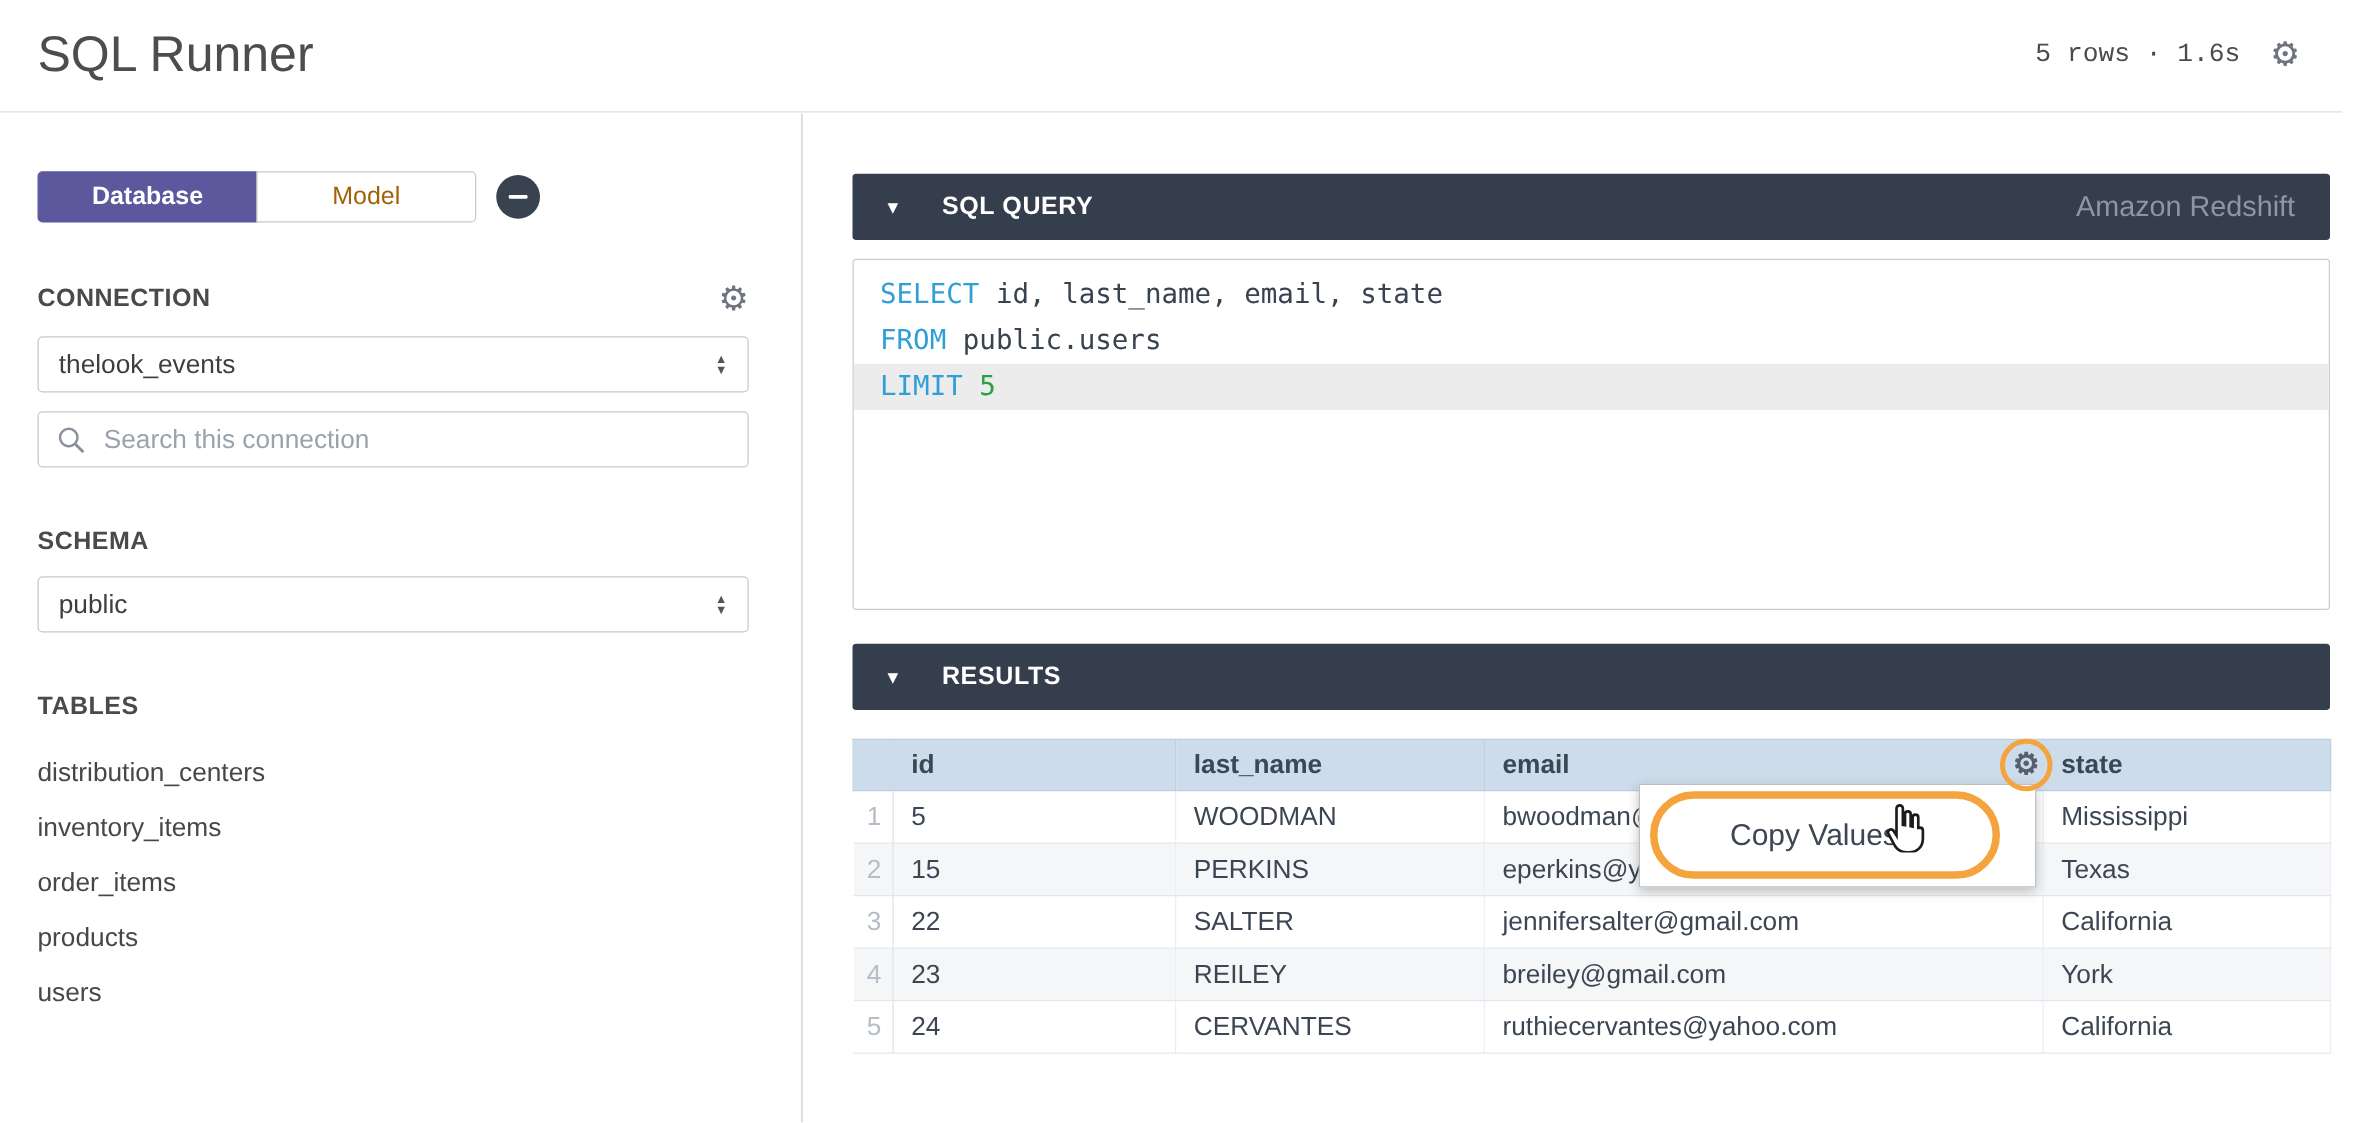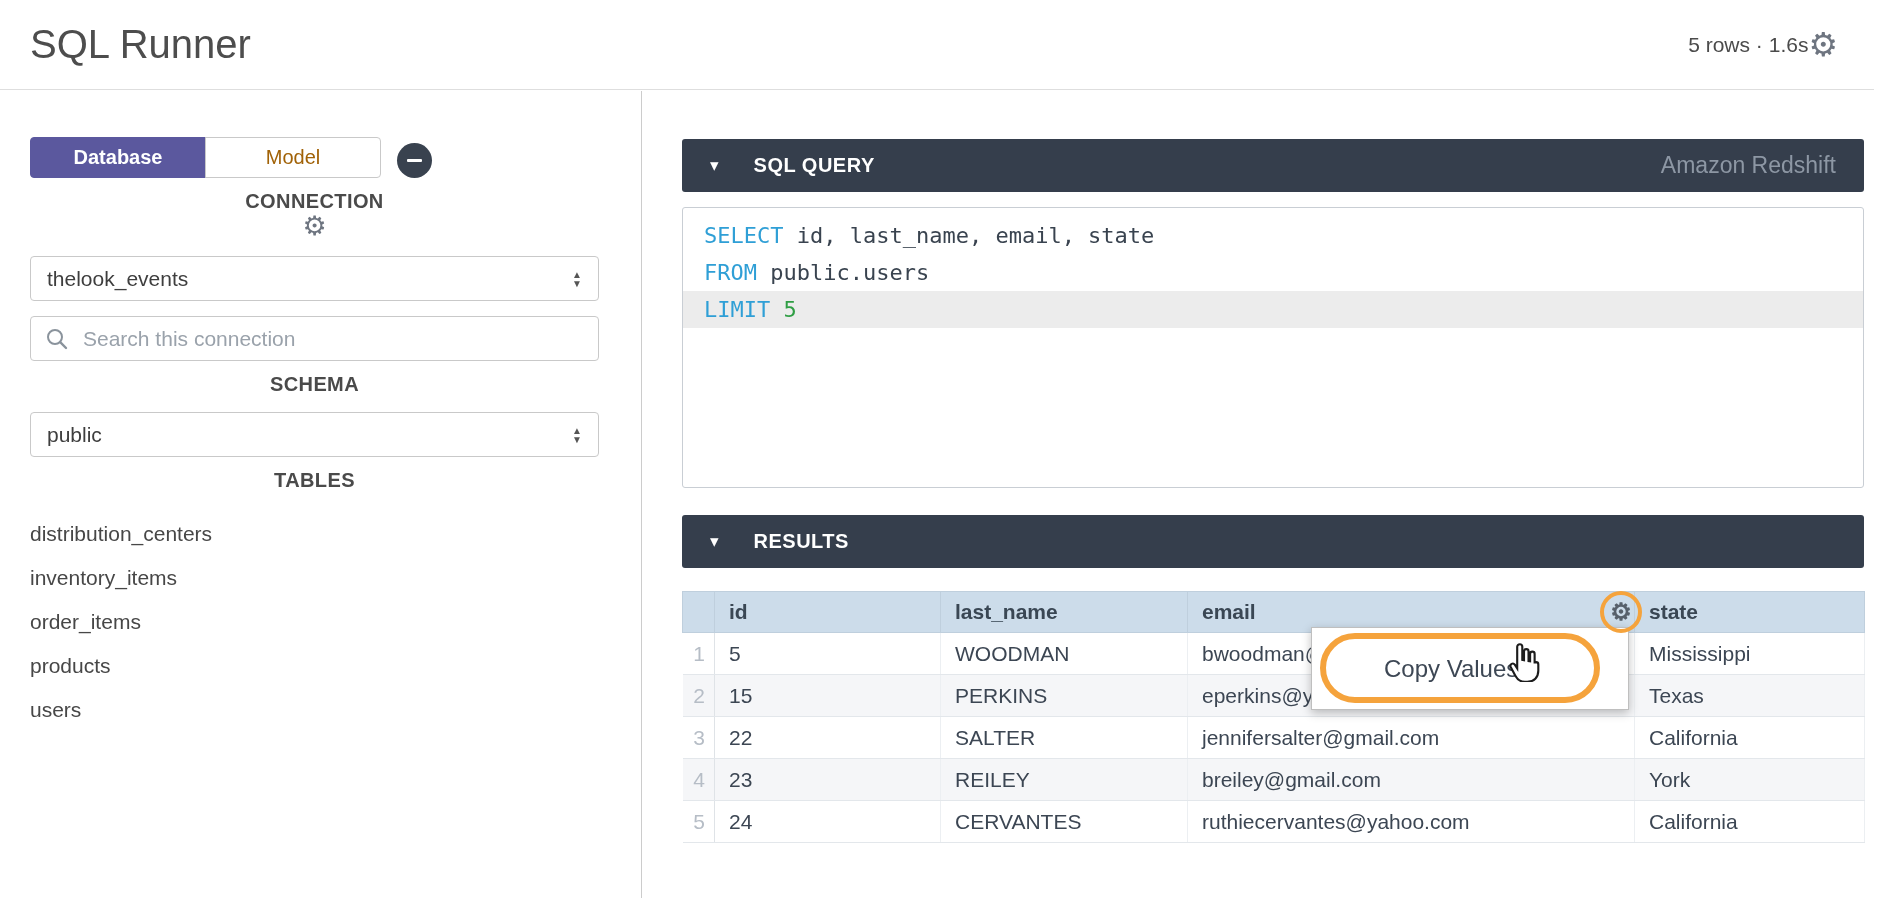--- a/index.html
+++ b/index.html
@@ -6,42 +6,42 @@
   html,body { margin:0; padding:0; }
   body {
     width:1890px; height:898px; position:relative; overflow:hidden;
     background:#ffffff; font-family:"Liberation Sans", sans-serif; color:#444;
   }
 
   
   .topbar { position:absolute; top:0; left:0; right:16px; height:90px;
     border-bottom:1px solid #dedede; display:flex; align-items:center; background:#fff; }
   .app-title { font-size:40px; font-weight:300; color:#4d4d4d; margin-left:30px; }
-  .header-right { margin-left:auto; display:flex; align-items:center; margin-right:36px; }
+  .header-right { margin-left:auto; display:flex; align-items:center; gap:26px; margin-right:36px;font-family:Liberation Mono, monospace; }
   .status { font-size:21px; color:#4b4b4b; }
   .run-btn { width:142px; height:52px; background:#fff; border:1px solid #d8d8d8; border-radius:4px;
     font-size:23px; color:#4b51b7; font-family:inherit; cursor:pointer; }
   .gear { color:#6e7580; line-height:1; }
   .hdr-gear { font-size:33px; cursor:pointer; }
 
   
   .sidebar { position:absolute; top:91px; left:0; bottom:0; width:642px;
     border-right:1px solid #cccccc; padding:46px 42px 0 30px; background:#fff; }
-  .tabs-row { display:flex; align-items:flex-end; }
+  .tabs-row { display:flex; align-items:center; }
   .tabs { display:flex; }
   .tab { width:176px; height:41px; border:1px solid #c9c9c9; background:#fff; color:#a16207;
     font-size:20px; font-family:inherit; margin-left:-1px; cursor:pointer; }
   .tab:first-child { margin-left:0; border-radius:4px 0 0 4px; }
   .tab:last-child { border-radius:0 4px 4px 0; }
   .tab.active { background:#5b589e; border-color:#5b589e; color:#fff; font-weight:600; }
   .collapse-btn { margin-left:16px; width:35px; height:35px; border-radius:50%;
     background:#39424f; display:flex; align-items:center; justify-content:center; cursor:pointer; }
   .minus { width:15px; height:3px; background:#fff; border-radius:1px; }
 
-  .section-head { display:flex; align-items:center; justify-content:space-between; margin-top:12px;flex-direction:column; }
+  .section-head { display:flex; align-items:center; justify-content:space-between; margin-top:48px; }
   .section-title { font-size:20px; font-weight:700; color:#4a4a4a; letter-spacing:.4px; }
   .side-gear { font-size:27px; cursor:pointer; }
 
   .select { margin-top:16px; height:45px; border:1px solid #c9c9c9; border-radius:4px;
     display:flex; align-items:center; justify-content:space-between; padding:0 16px;
     font-size:21px; color:#3e3e3e; background:#fff; cursor:pointer; }
   .updown { display:flex; flex-direction:column; align-items:center; line-height:9px; font-size:10px; color:#555; }
   .updown i { font-style:normal; }
 
   .search { margin-top:15px; height:45px; border:1px solid #c9c9c9; border-radius:4px;

